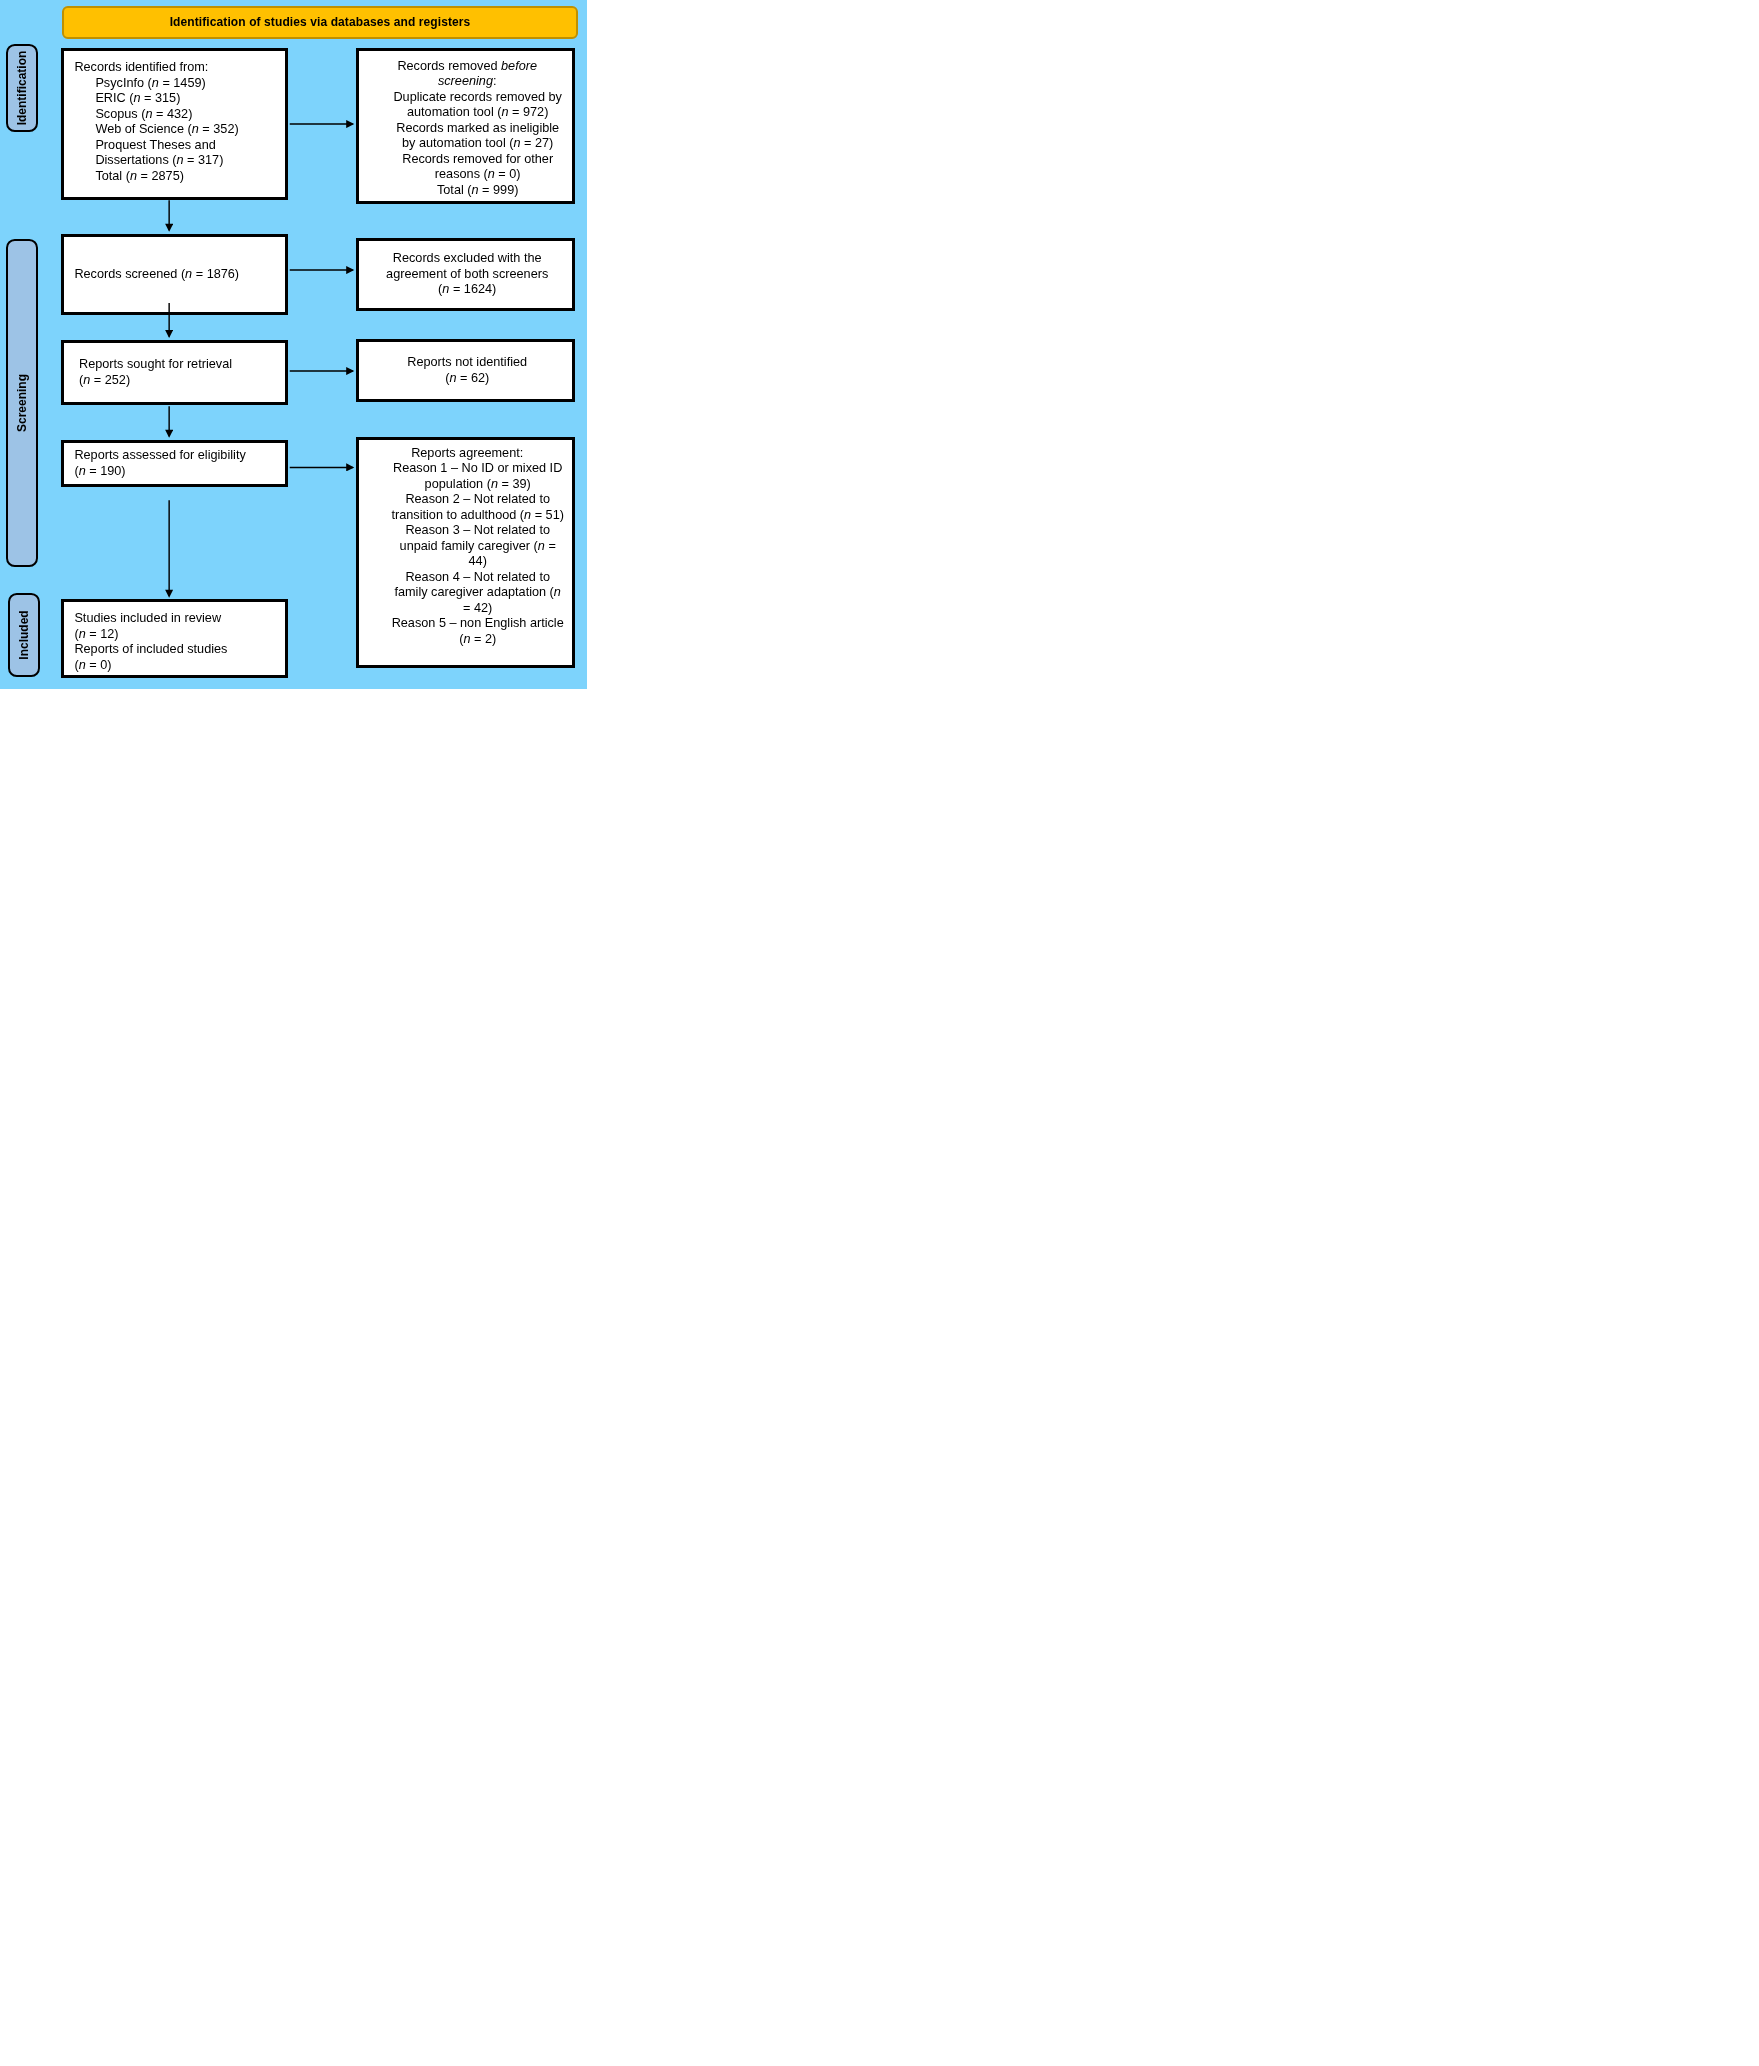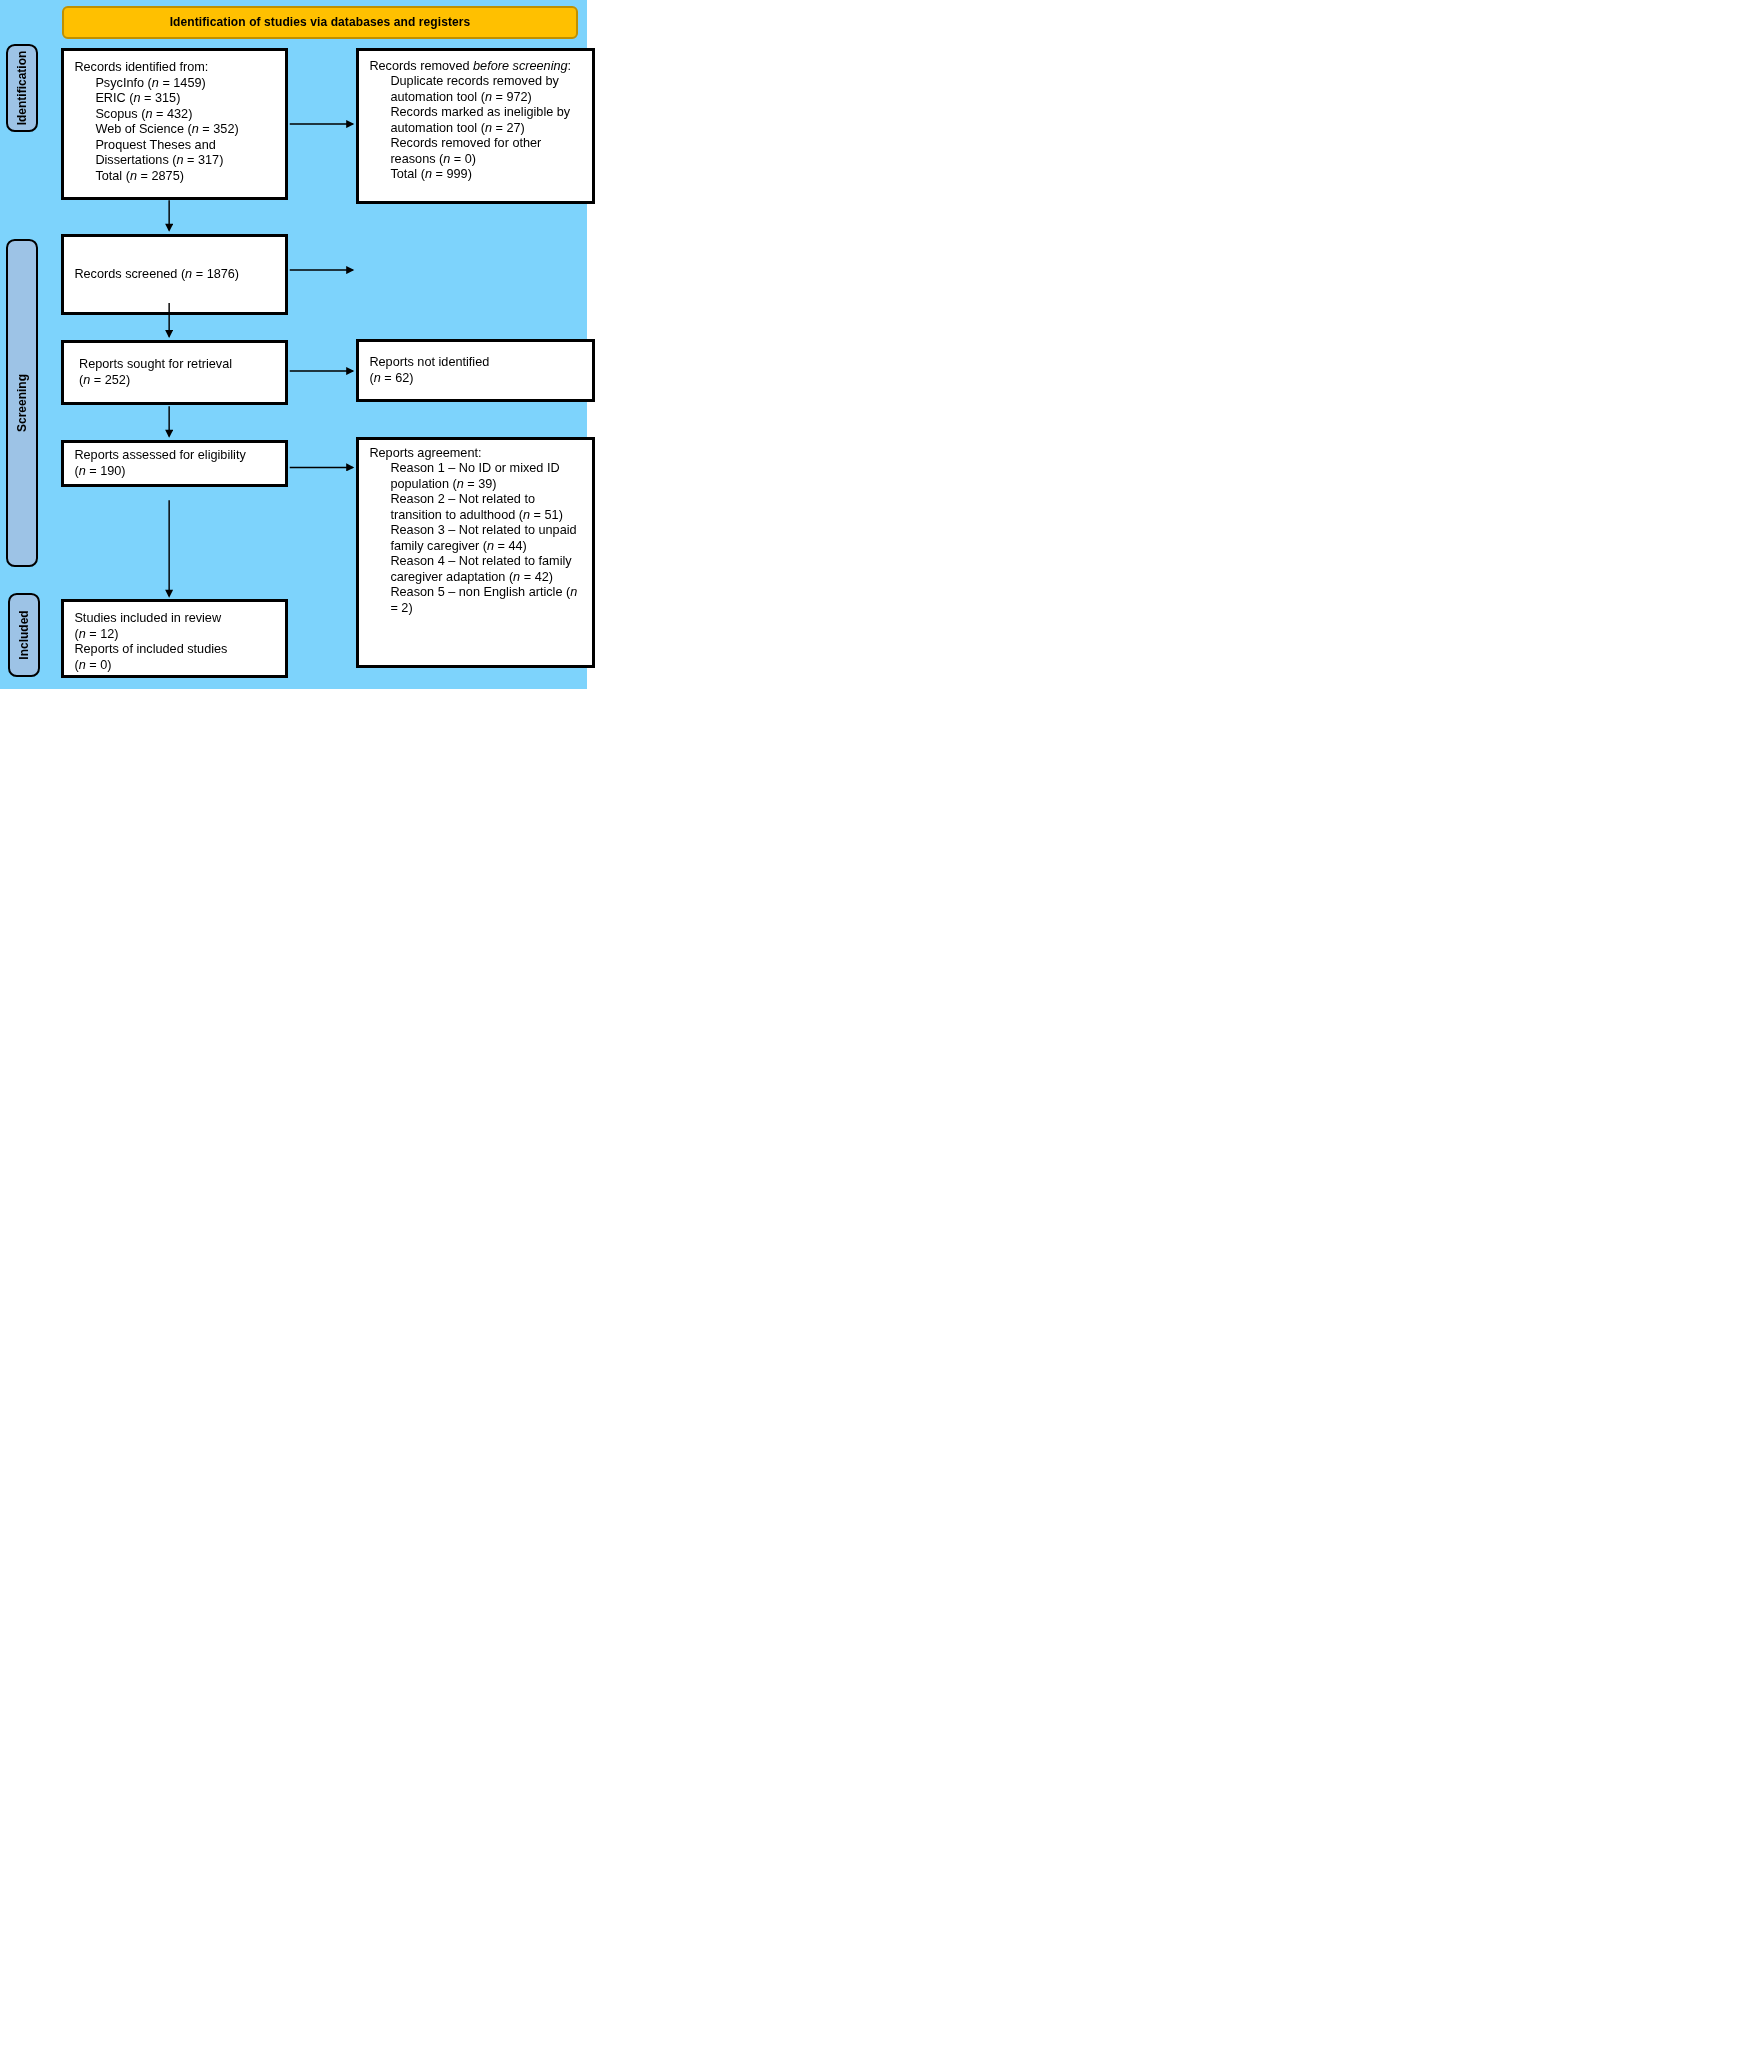--- a/index.html
+++ b/index.html
@@ -53,21 +53,21 @@
     background:var(--box_fill);
     border:3.5px solid var(--box_border);
     box-sizing:border-box;
     font-size:12.7px;line-height:1.22;
     padding:5.8px 7px 3.5px 10.4px;
     display:flex;flex-direction:column;
   }
   .fbox.v-center{justify-content:center;padding-top:0;padding-bottom:0;}
   .fbox.v-top{justify-content:flex-start;}
   .col1{left:61px;width:227px;}
-  .col2{left:356px;width:239px;}
+  .col2{left:356px;width:219px;text-align:center;}
   .b1{top:48px;height:152px;padding-top:9.2px;}
   .b2{top:234px;height:81px;}
   .b3{top:340px;height:65px;padding-left:15px;}
   .b4{top:440px;height:47px;}
   .b5{top:599px;height:79px;padding-top:9.2px;}
   .r1{top:48px;height:156px;padding-top:8px;}
   .r2{top:238px;height:73px;}
   .r3{top:339px;height:63px;}
   .r4{top:437px;height:231px;padding-top:5.8px;}
   .tline{margin:0;}
@@ -107,20 +107,25 @@
       <div class="tline ind0">Records removed <i>before screening</i>:</div>
       <div class="tline ind1">Duplicate records removed by automation tool (<i>n</i> = 972)</div>
       <div class="tline ind1">Records marked as ineligible by automation tool (<i>n</i> = 27)</div>
       <div class="tline ind1">Records removed for other reasons (<i>n</i> = 0)</div>
       <div class="tline ind1">Total (<i>n</i> = 999)</div>
     </div>
 
   <div class="fbox col1 b2 v-center">
       <div class="tline ind0">Records screened (<i>n</i> = 1876)</div>
     </div>
+  <div class="fbox col2 r2 v-center">
+      <div class="tline ind0">Records excluded with the</div>
+      <div class="tline ind0">agreement of both screeners</div>
+      <div class="tline ind0">(<i>n</i> = 1624)</div>
+    </div>
 
   <div class="fbox col1 b3 v-center">
       <div class="tline ind0">Reports sought for retrieval</div>
       <div class="tline ind0">(<i>n</i> = 252)</div>
     </div>
   <div class="fbox col2 r3 v-center">
       <div class="tline ind0">Reports not identified</div>
       <div class="tline ind0">(<i>n</i> = 62)</div>
     </div>
 

